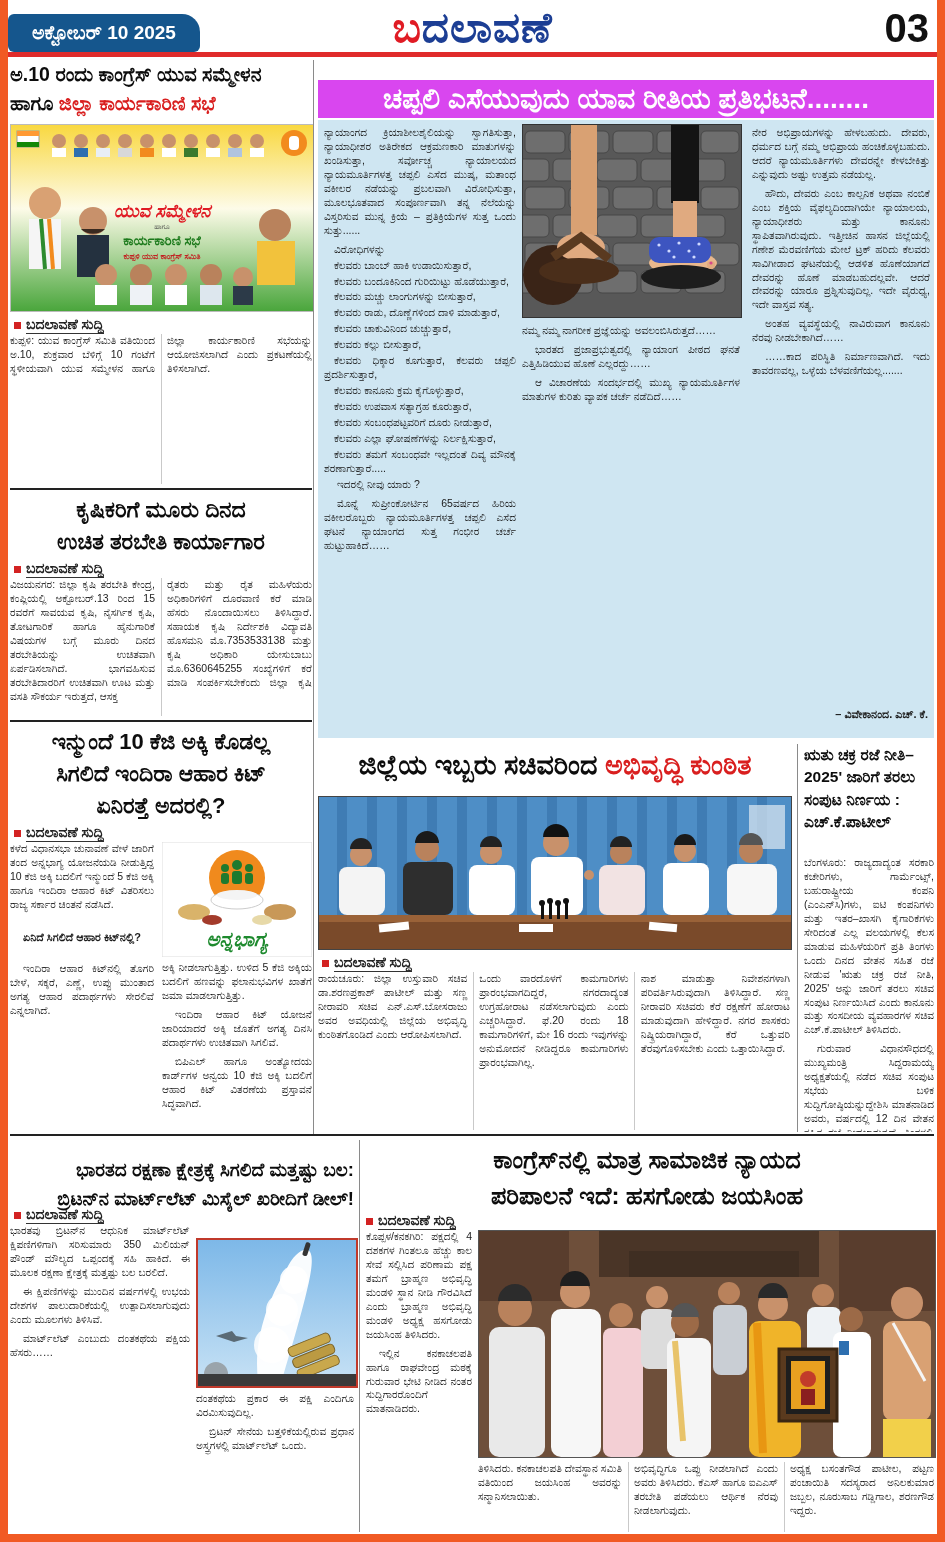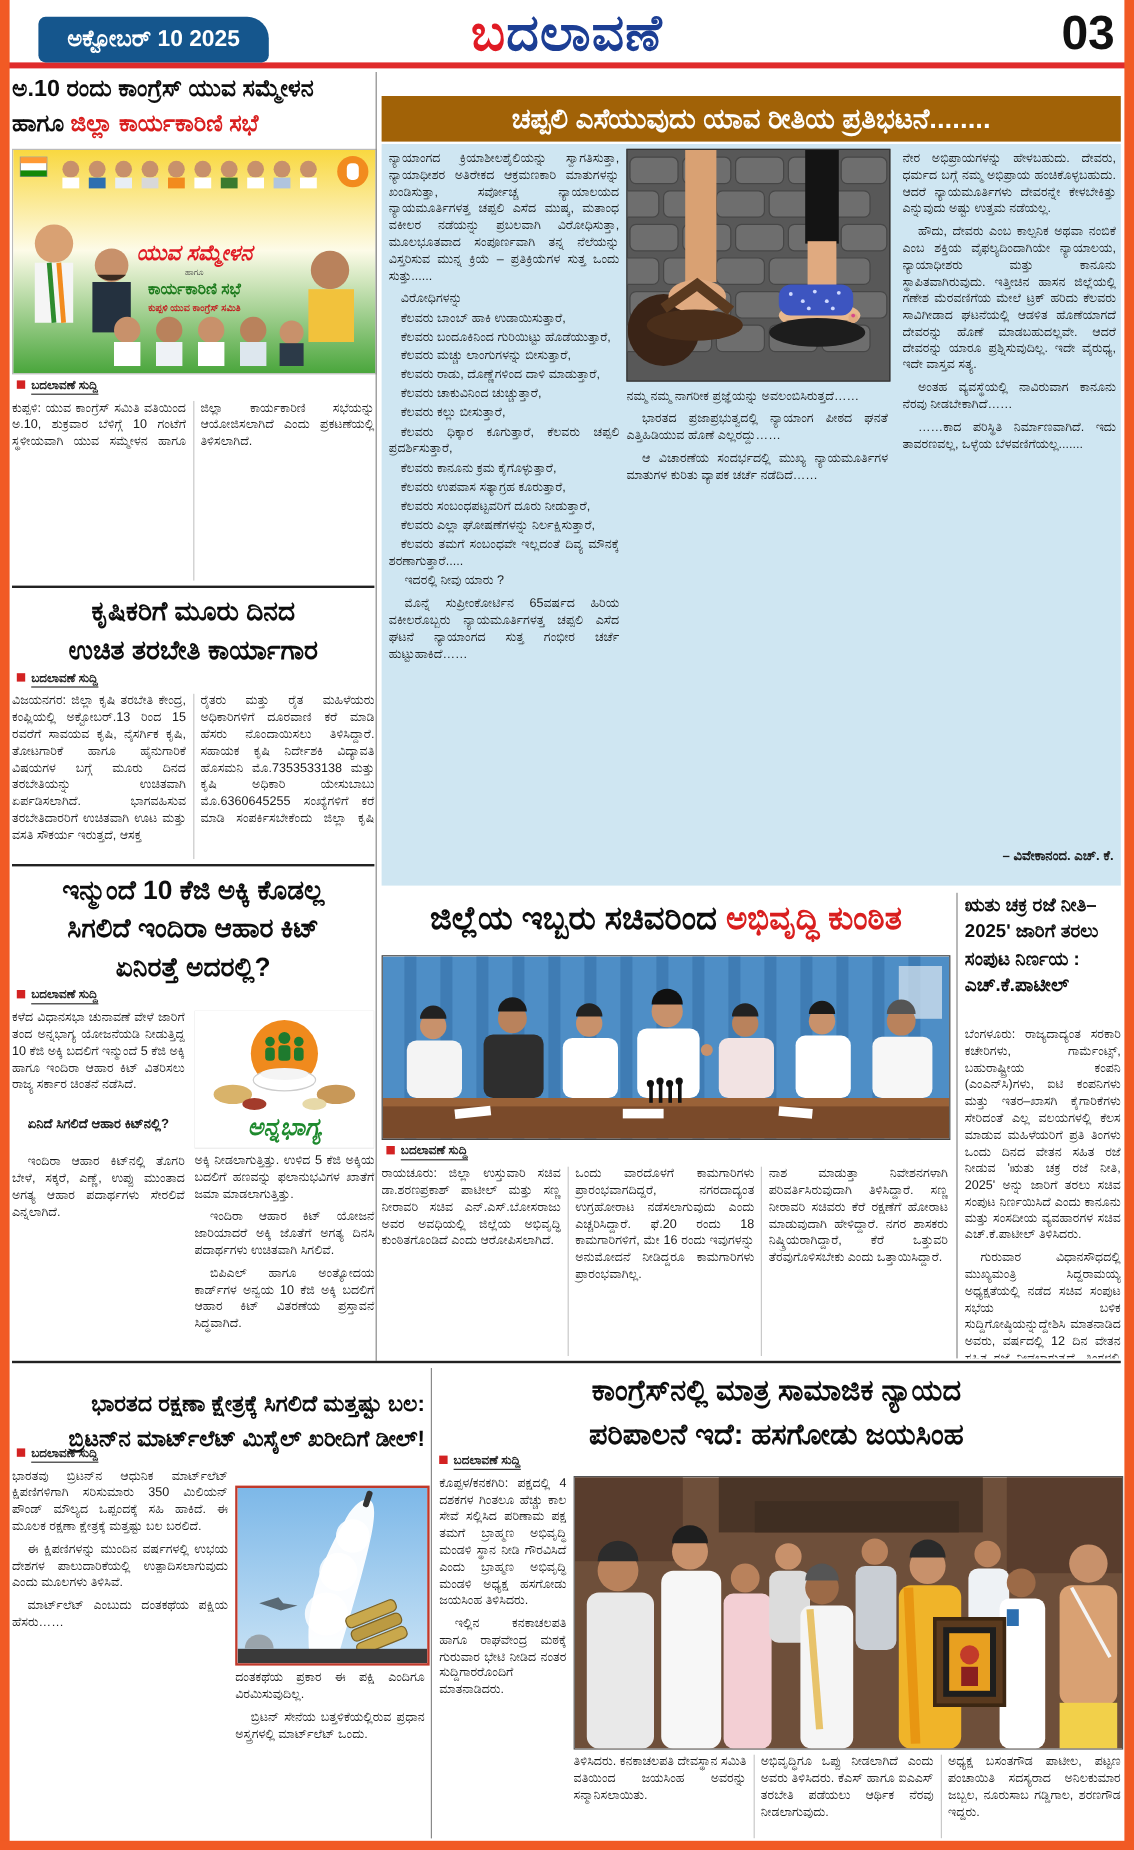--- a/index.html
+++ b/index.html
@@ -5,46 +5,46 @@
   html,body{margin:0;padding:0;background:#e9e9e9;}
   #page{position:relative;width:945px;height:1542px;background:#ffffff;
         font-family:"Liberation Sans",sans-serif;color:#1a1a1a;overflow:hidden;margin:0 auto;}
   .abs{position:absolute;}
   
   #frame-left{left:0;top:0;width:8px;height:1542px;background:#f15a24;z-index:40;}
   #frame-right{left:937px;top:0;width:8px;height:1542px;background:#f15a24;z-index:40;}
   #frame-bottom{left:0;top:1534px;width:945px;height:8px;background:#f15a24;z-index:40;}
   
   #date-chip{left:8px;top:14px;width:192px;height:38px;background:#15568d;border-radius:6px 18px 6px 6px;
-             color:#fff;font-weight:bold;font-size:19px;display:flex;align-items:center;justify-content:center;z-index:6;margin-left:24px;}
+             color:#fff;font-weight:bold;font-size:19px;display:flex;align-items:center;justify-content:center;z-index:6;}
   #masthead{left:0;top:4px;width:945px;text-align:center;font-size:42px;font-weight:bold;letter-spacing:1px;z-index:5;}
   #masthead .m1{color:#e01b24;}
   #masthead .m2{color:#1c3e94;}
   #page-num{right:16px;top:6px;font-size:40px;font-weight:bold;color:#111;z-index:5;}
   #head-rule{left:0;top:52px;width:945px;height:5px;background:#e02b2b;z-index:4;}
   
   .vrule{background:#8a8a8a;width:1px;z-index:3;}
   .hrule{background:#222;height:2px;z-index:3;}
   
   .hl{font-weight:bold;color:#0d0d0d;line-height:1.5;}
   .red{color:#d91f1f;}
   
-  .byline{font-size:10px;font-weight:bold;color:#222;z-index:3;}
+  .byline{font-size:14px;font-weight:bold;color:#222;z-index:3;}
   .byline .txt{border-bottom:1px solid #333;padding-bottom:1px;}
   .bsq{display:inline-block;width:7px;height:7px;background:#d32222;margin-right:5px;}
   
   .bt{font-size:10.5px;line-height:1.33;text-align:justify;overflow:hidden;}
   .bt p{margin:0 0 5px 0;text-indent:13px;}
   .bt p.noind{text-indent:0;}
   .bt p.li{margin:0 0 2px 0;text-indent:10px;}
   .cols2{column-count:2;column-gap:12px;column-rule:1px solid #c9c9c9;}
   .cols3{column-count:3;column-gap:12px;column-rule:1px solid #c9c9c9;}
   
-  #band{left:318px;top:80px;width:616px;height:38px;background:#a16207;color:#fff;font-weight:bold;
-        font-size:23px;display:flex;align-items:center;justify-content:center;z-index:3;}
+  #band{left:318px;top:80px;width:616px;height:38px;background:#d946ef;color:#fff;font-weight:bold;
+        font-size:28px;display:flex;align-items:center;justify-content:center;z-index:3;}
   #bluebox{left:318px;top:120px;width:616px;height:618px;background:#cfe6f2;z-index:2;}
   #sl-img{left:204px;top:4px;width:218px;height:192px;border:1px solid #333;background:#555;}
   #sl-colA{left:6px;top:6px;width:192px;height:604px;}
   #sl-colM{left:204px;top:204px;width:218px;height:404px;}
   #sl-colC{left:434px;top:6px;width:178px;height:580px;}
   #sl-sig{left:432px;top:588px;width:178px;font-size:11px;font-weight:bold;text-align:right;}
   
   #min-head{left:318px;top:744px;width:474px;height:46px;font-size:27px;text-align:center;line-height:1.6;}
   #min-photo{left:318px;top:796px;width:472px;height:152px;border:1px solid #444;}
   #min-byline{left:322px;top:954px;}

